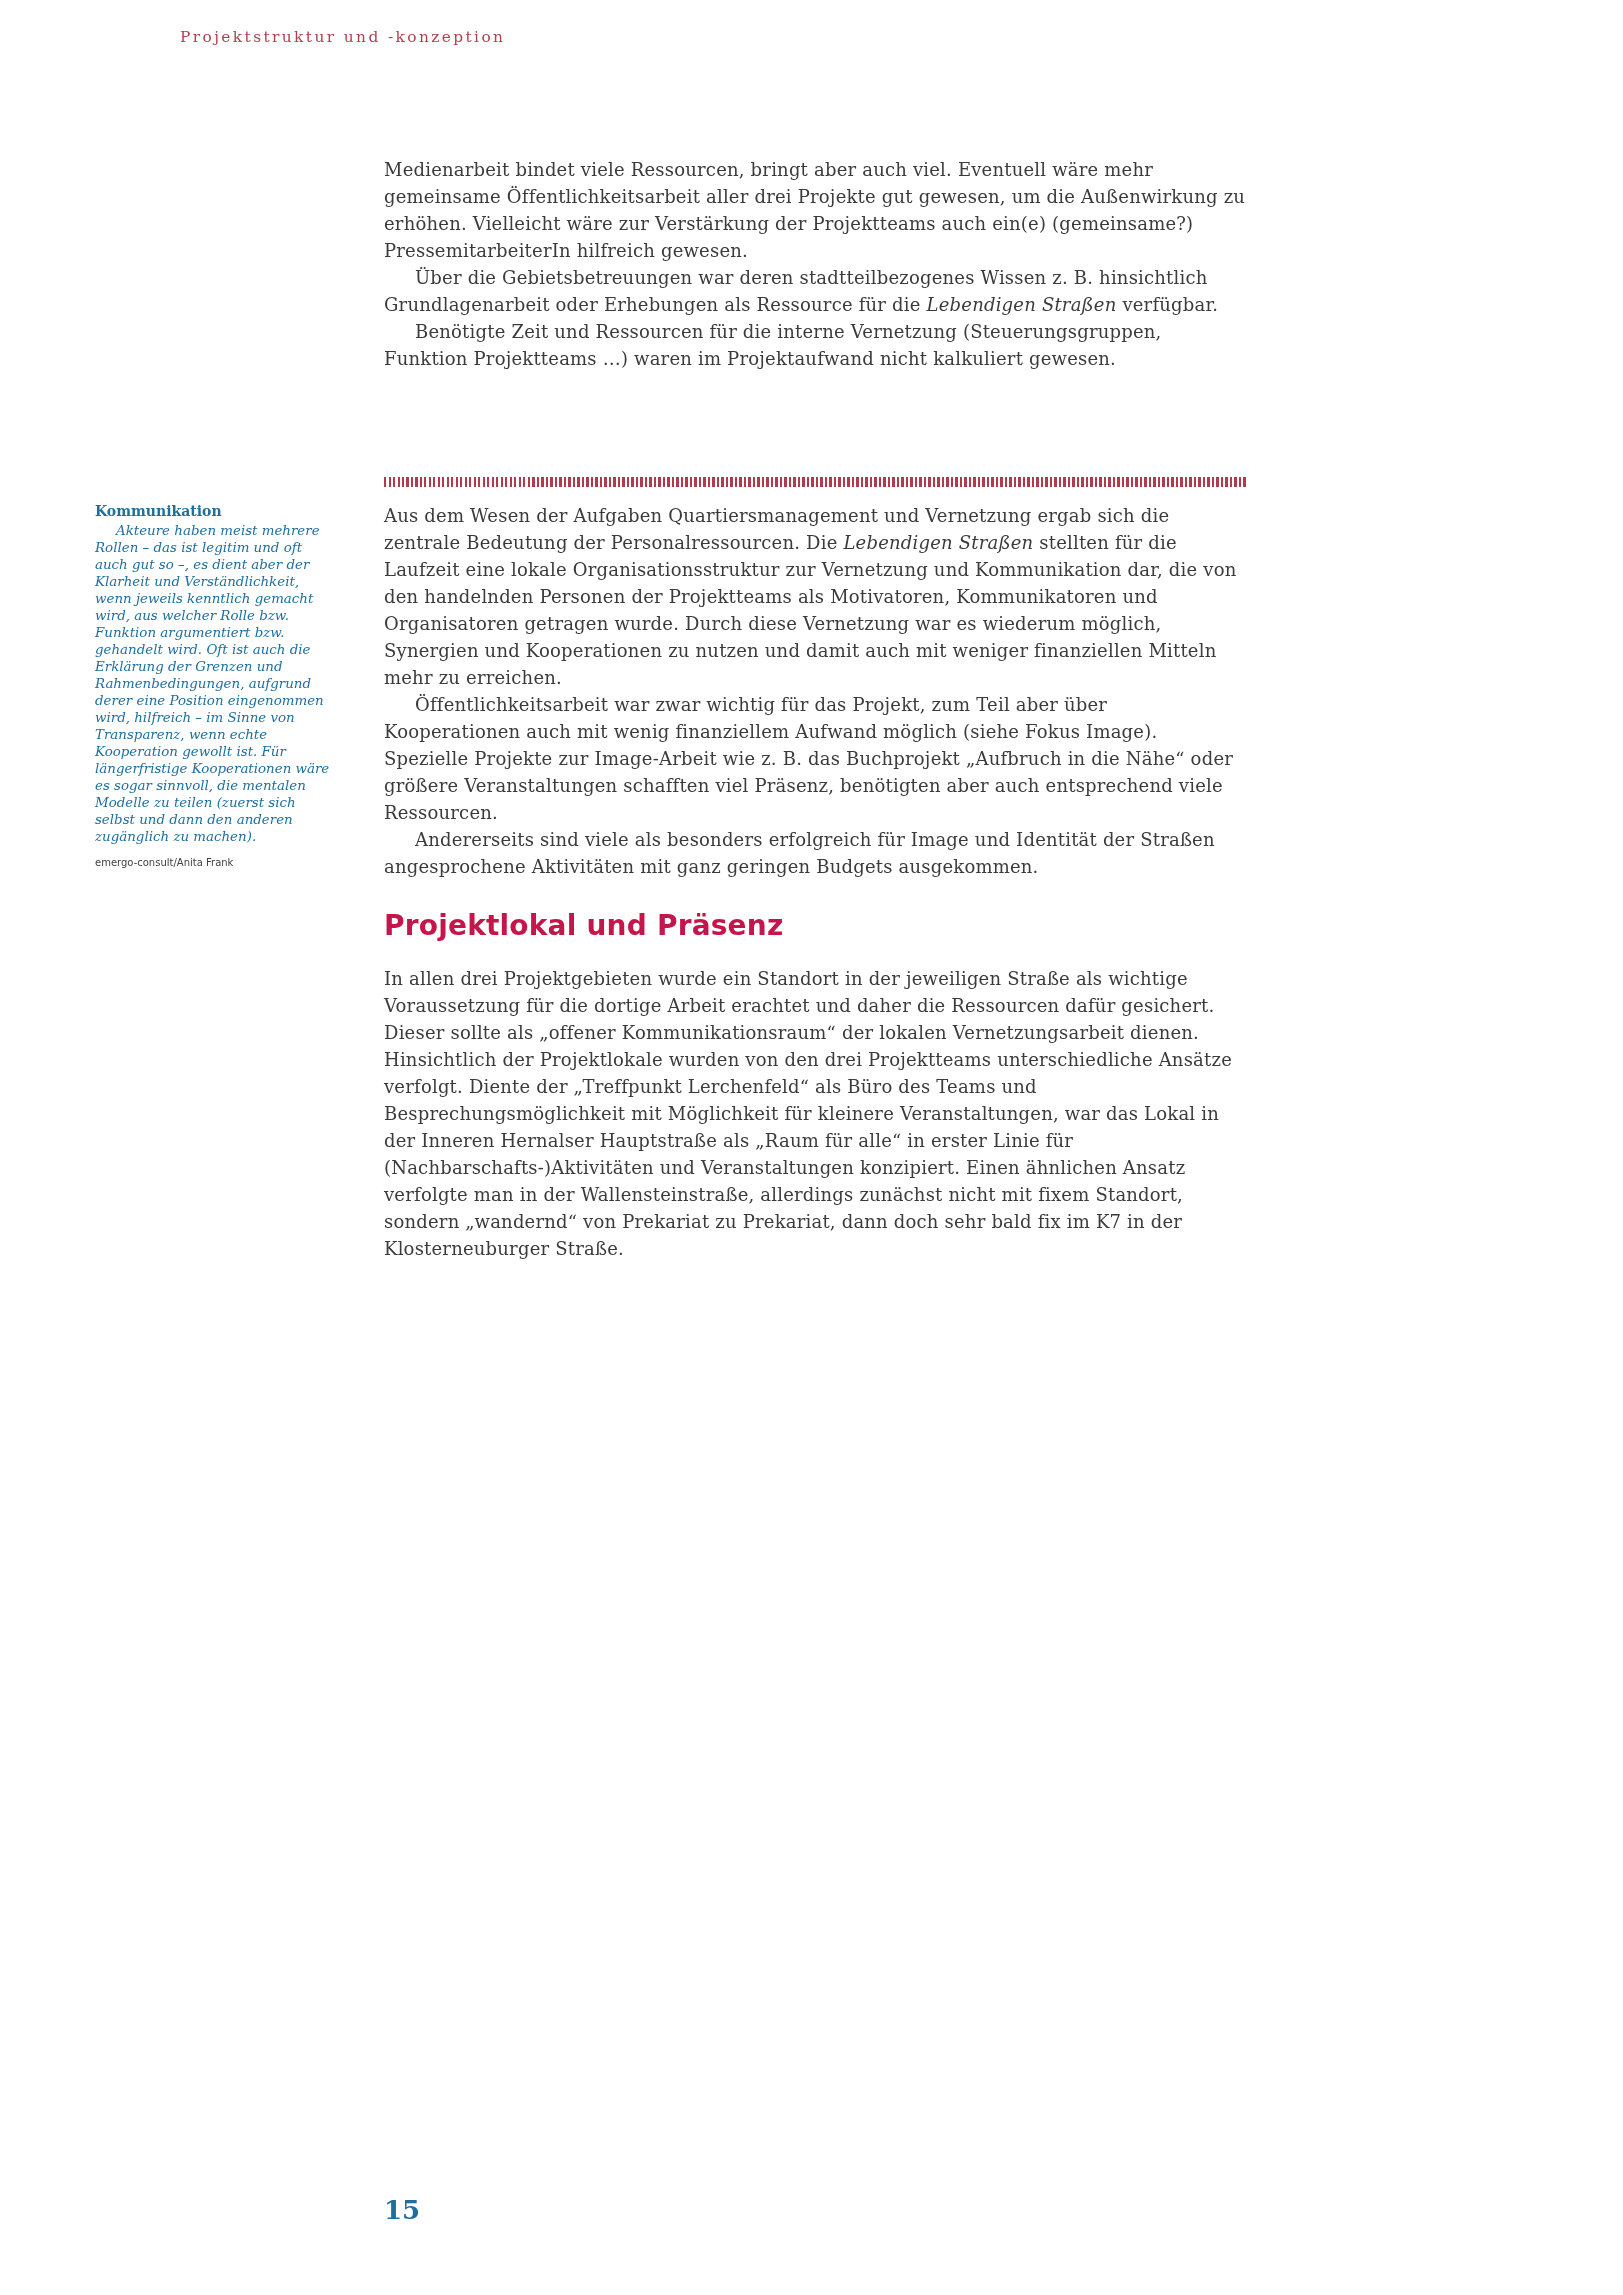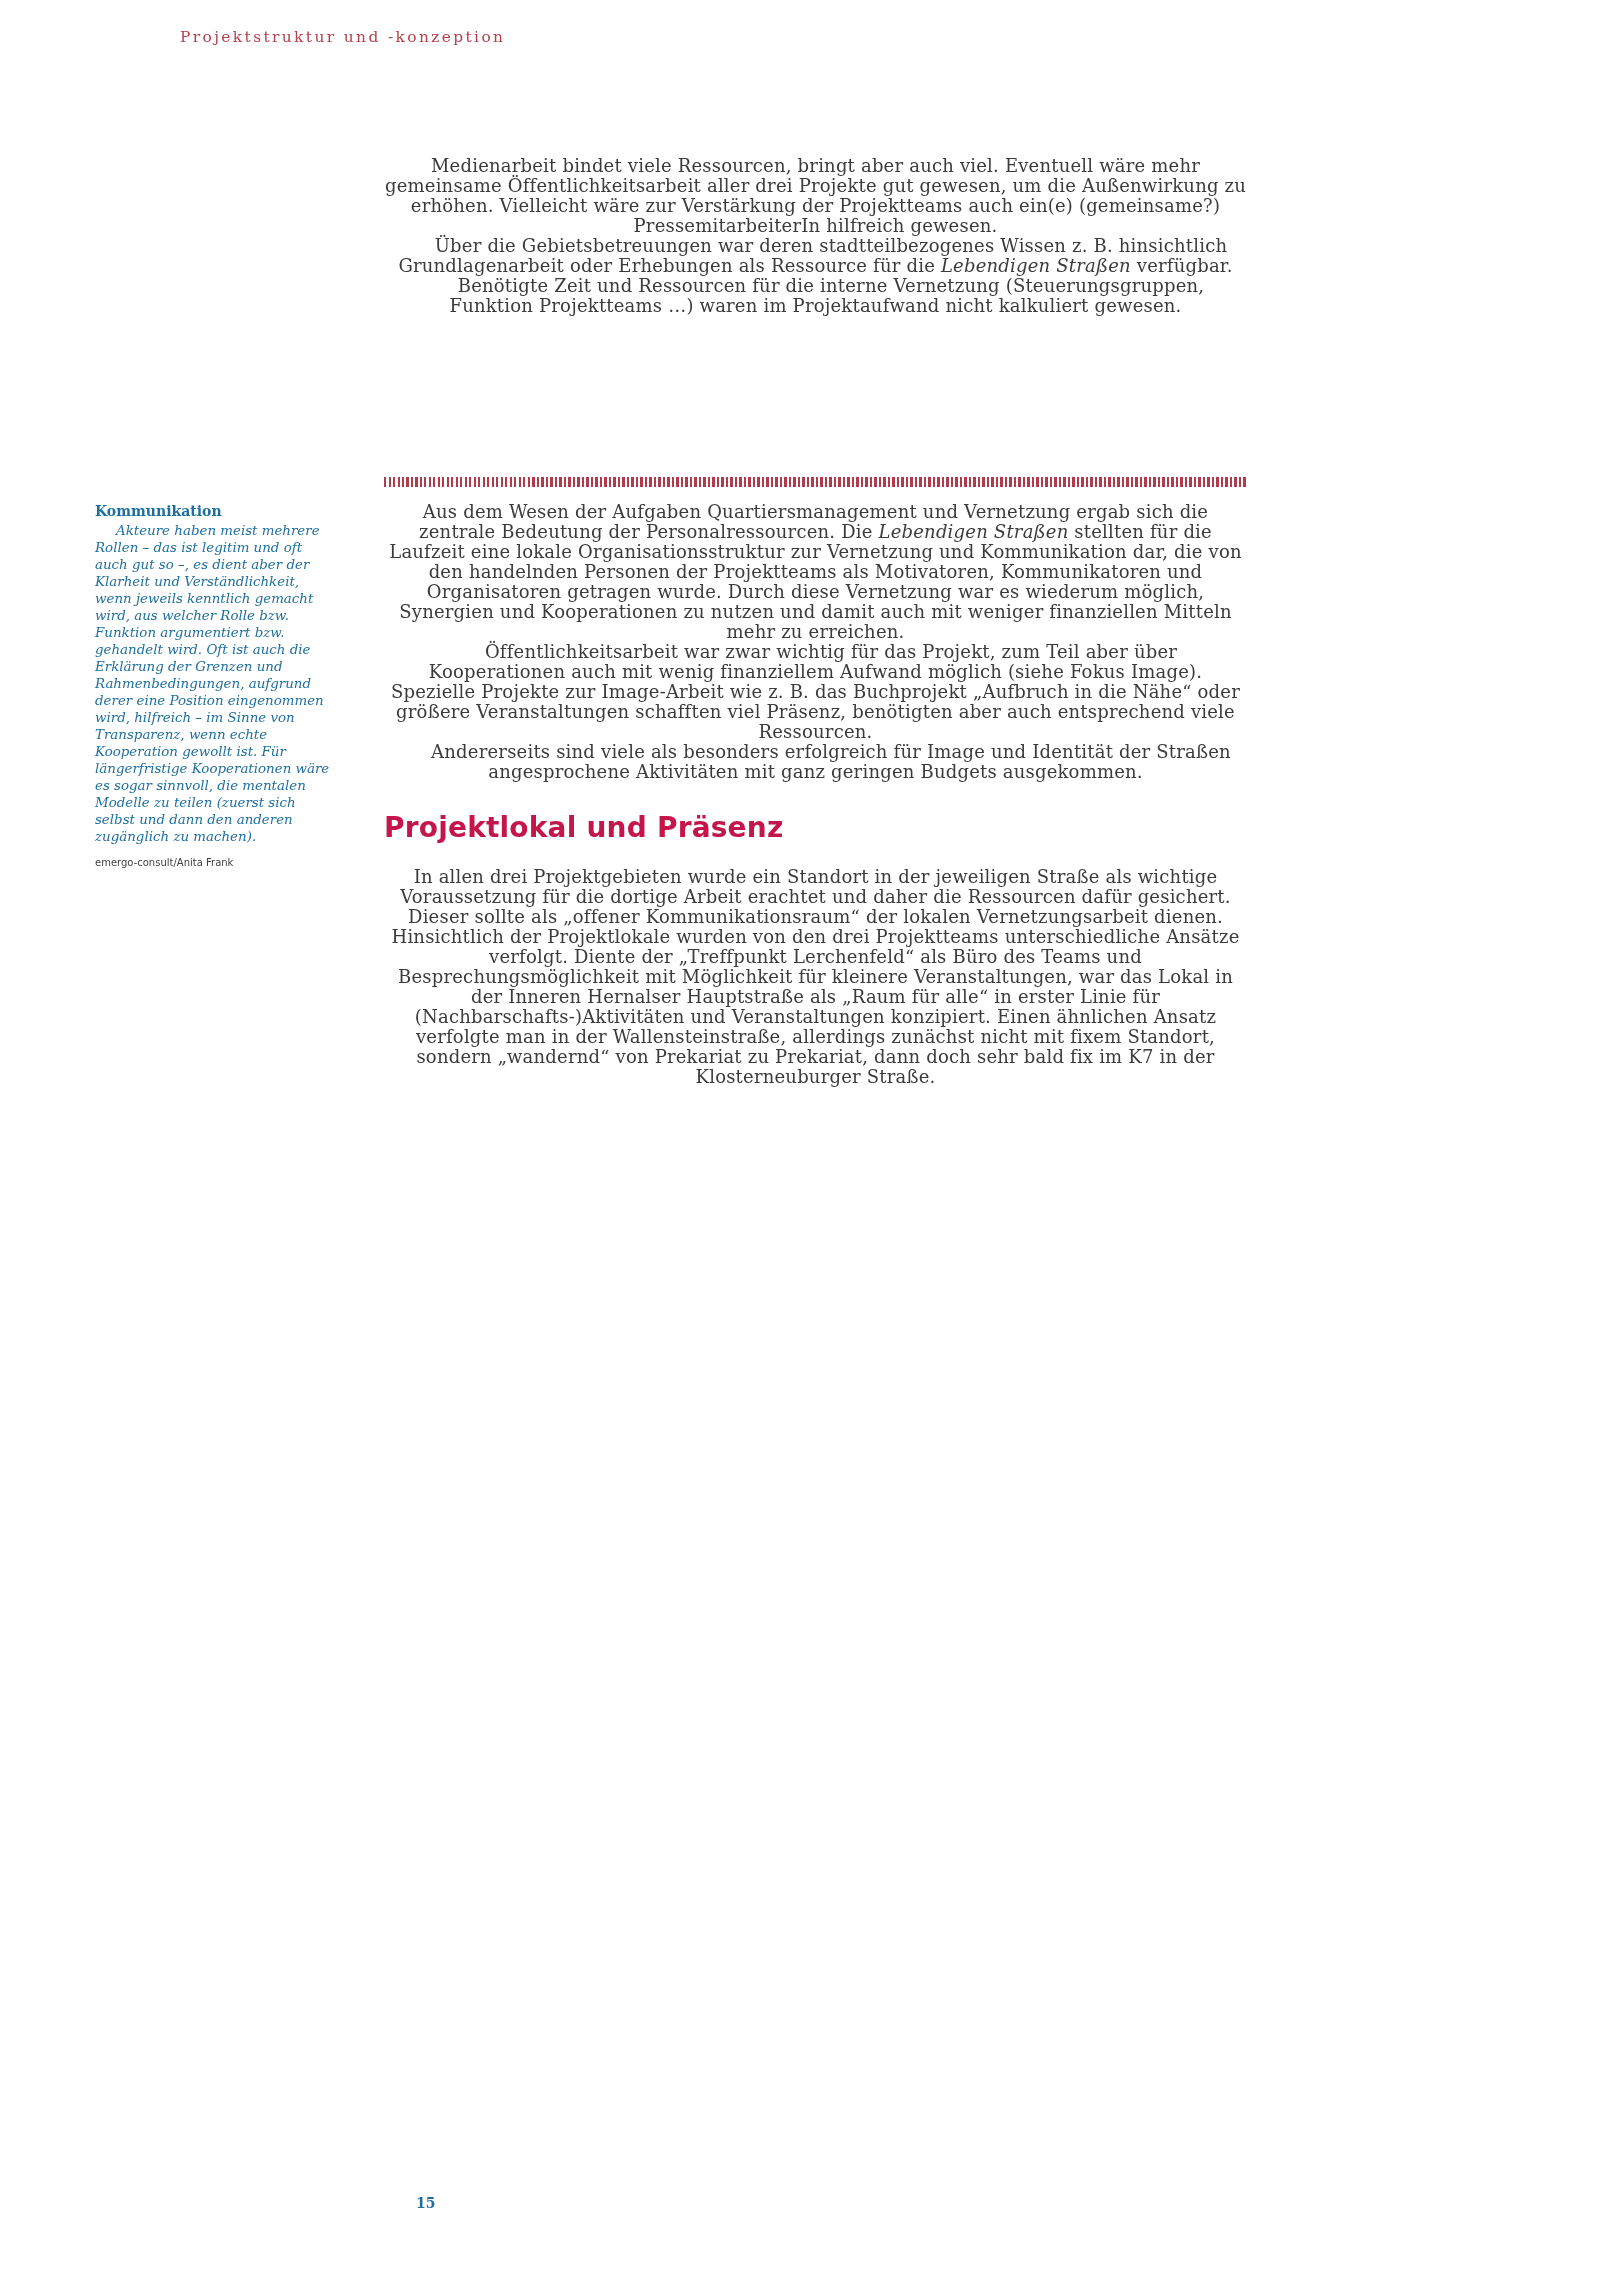--- a/index.html
+++ b/index.html
@@ -20,24 +20,24 @@
     left: 180px;
     top: 28px;
     font-size: 15.4px;
     letter-spacing: 2.4px;
     color: var(--header-red, #b2404e);
   }
 
   
   .body-text p {
     font-size: 18px;
-    line-height: 20px;
+    line-height: 27px;
     letter-spacing: 0.2px;
     color: var(--body-gray, #3b3b3b);
-    text-align: center;
+    text-align: left;
   }
   .body-text p.indent { text-indent: 31px; }
   .em { font-style: italic; }
 
   .block1 {
     position: absolute;
     left: 384px;
     top: 156px;
     width: 863px;
   }
@@ -98,24 +98,23 @@
     font-weight: bold;
     font-size: 28px;
     letter-spacing: 0.2px;
     color: var(--heading-red, #c4164a);
   }
 
   .page-number {
     position: absolute;
     left: 384px;
     top: 2195px;
-    font-size: 14px;
+    font-size: 26px;
     font-weight: bold;
     color: var(--accent-blue, #1e6f9e);
-    margin-left: 32px;
   }
 </style>
 </head>
 <body>
 
 <div class="page">
 
   <div class="running-header">Projektstruktur und -konzeption</div>
 
   <div class="block1 body-text">

